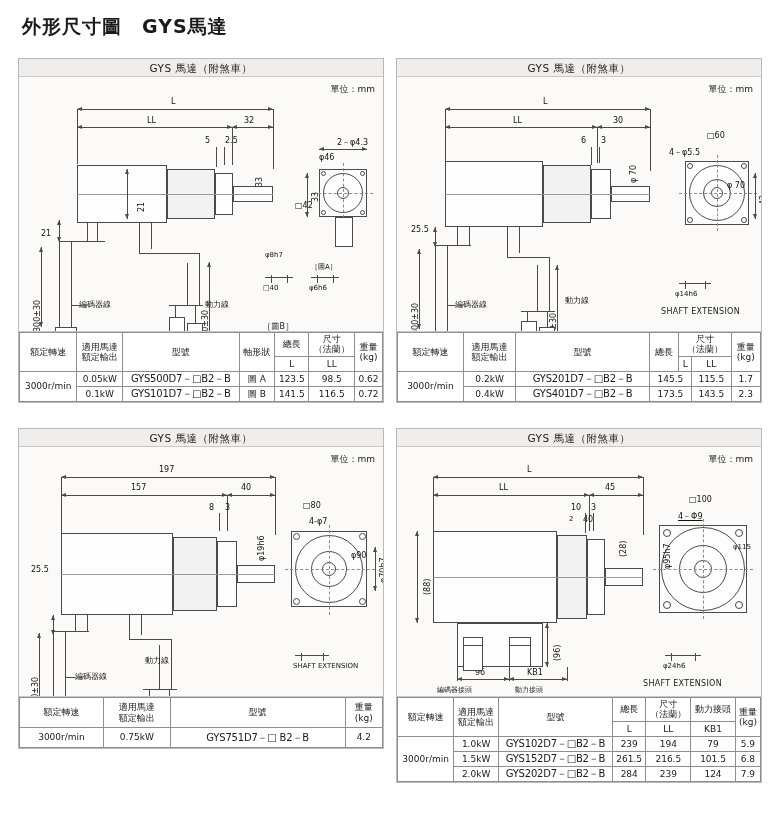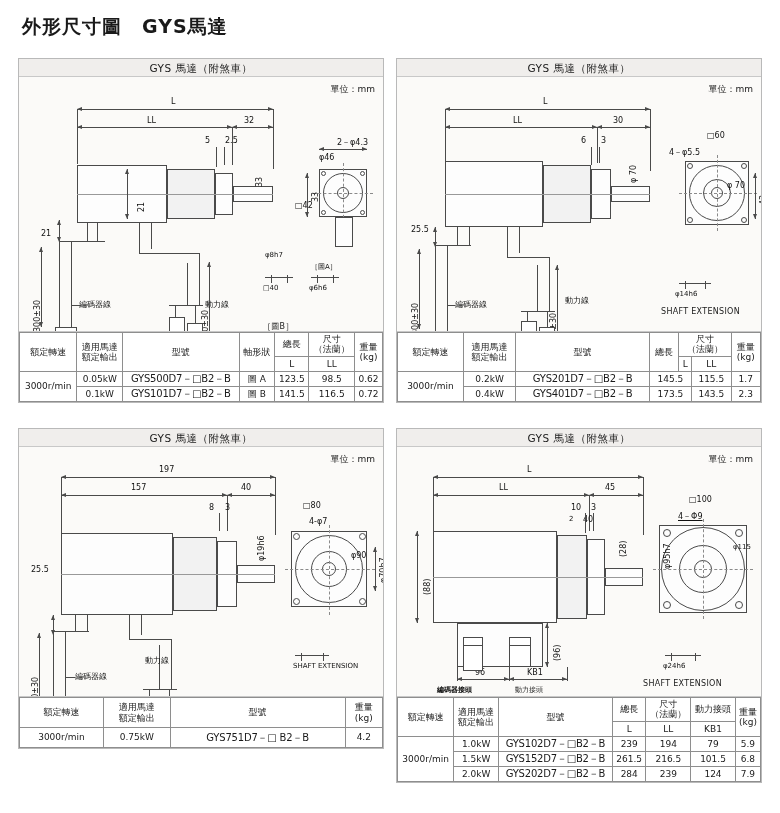--- a/index.html
+++ b/index.html
@@ -542,21 +542,21 @@
       <div class="arrowline" style="left:112px; top:232px; width:58px;"></div>
       <div class="lbl" style="left:130px; top:221px;">KB1</div>
       <div class="ln vl" style="left:60px; top:220px; height:14px;"></div>
       <div class="ln vl" style="left:112px; top:220px; height:14px;"></div>
       <div class="ln vl" style="left:170px; top:220px; height:14px;"></div>
 
       <div class="conn" style="left:66px; top:190px; width:20px; height:34px;"></div>
       <div class="conn" style="left:112px; top:190px; width:22px; height:30px;"></div>
       <div class="ln hl" style="left:66px; top:198px; width:20px;"></div>
       <div class="ln hl" style="left:112px; top:198px; width:22px;"></div>
-      <div class="lbl sm" style="left:40px; top:238px;font-weight:bold;">編碼器接頭</div>
+      <div class="lbl sm" style="left:40px; top:238px;">編碼器接頭</div>
       <div class="lbl sm" style="left:118px; top:238px;">動力接頭</div>
 
       <div class="lbl" style="left:292px; top:48px;">□100</div>
       <div class="lbl" style="left:281px; top:64px;text-decoration:underline;">4－Φ9</div>
       <div class="box" style="left:262px; top:78px; width:88px; height:88px;"></div>
       <div class="circ" style="left:264px; top:80px; width:84px; height:84px;"></div>
       <div class="circ" style="left:282px; top:98px; width:48px; height:48px;"></div>
       <div class="circ" style="left:297px; top:113px; width:18px; height:18px;"></div>
       <div class="circ" style="left:266px; top:82px; width:8px; height:8px;"></div>
       <div class="circ" style="left:338px; top:82px; width:8px; height:8px;"></div>

